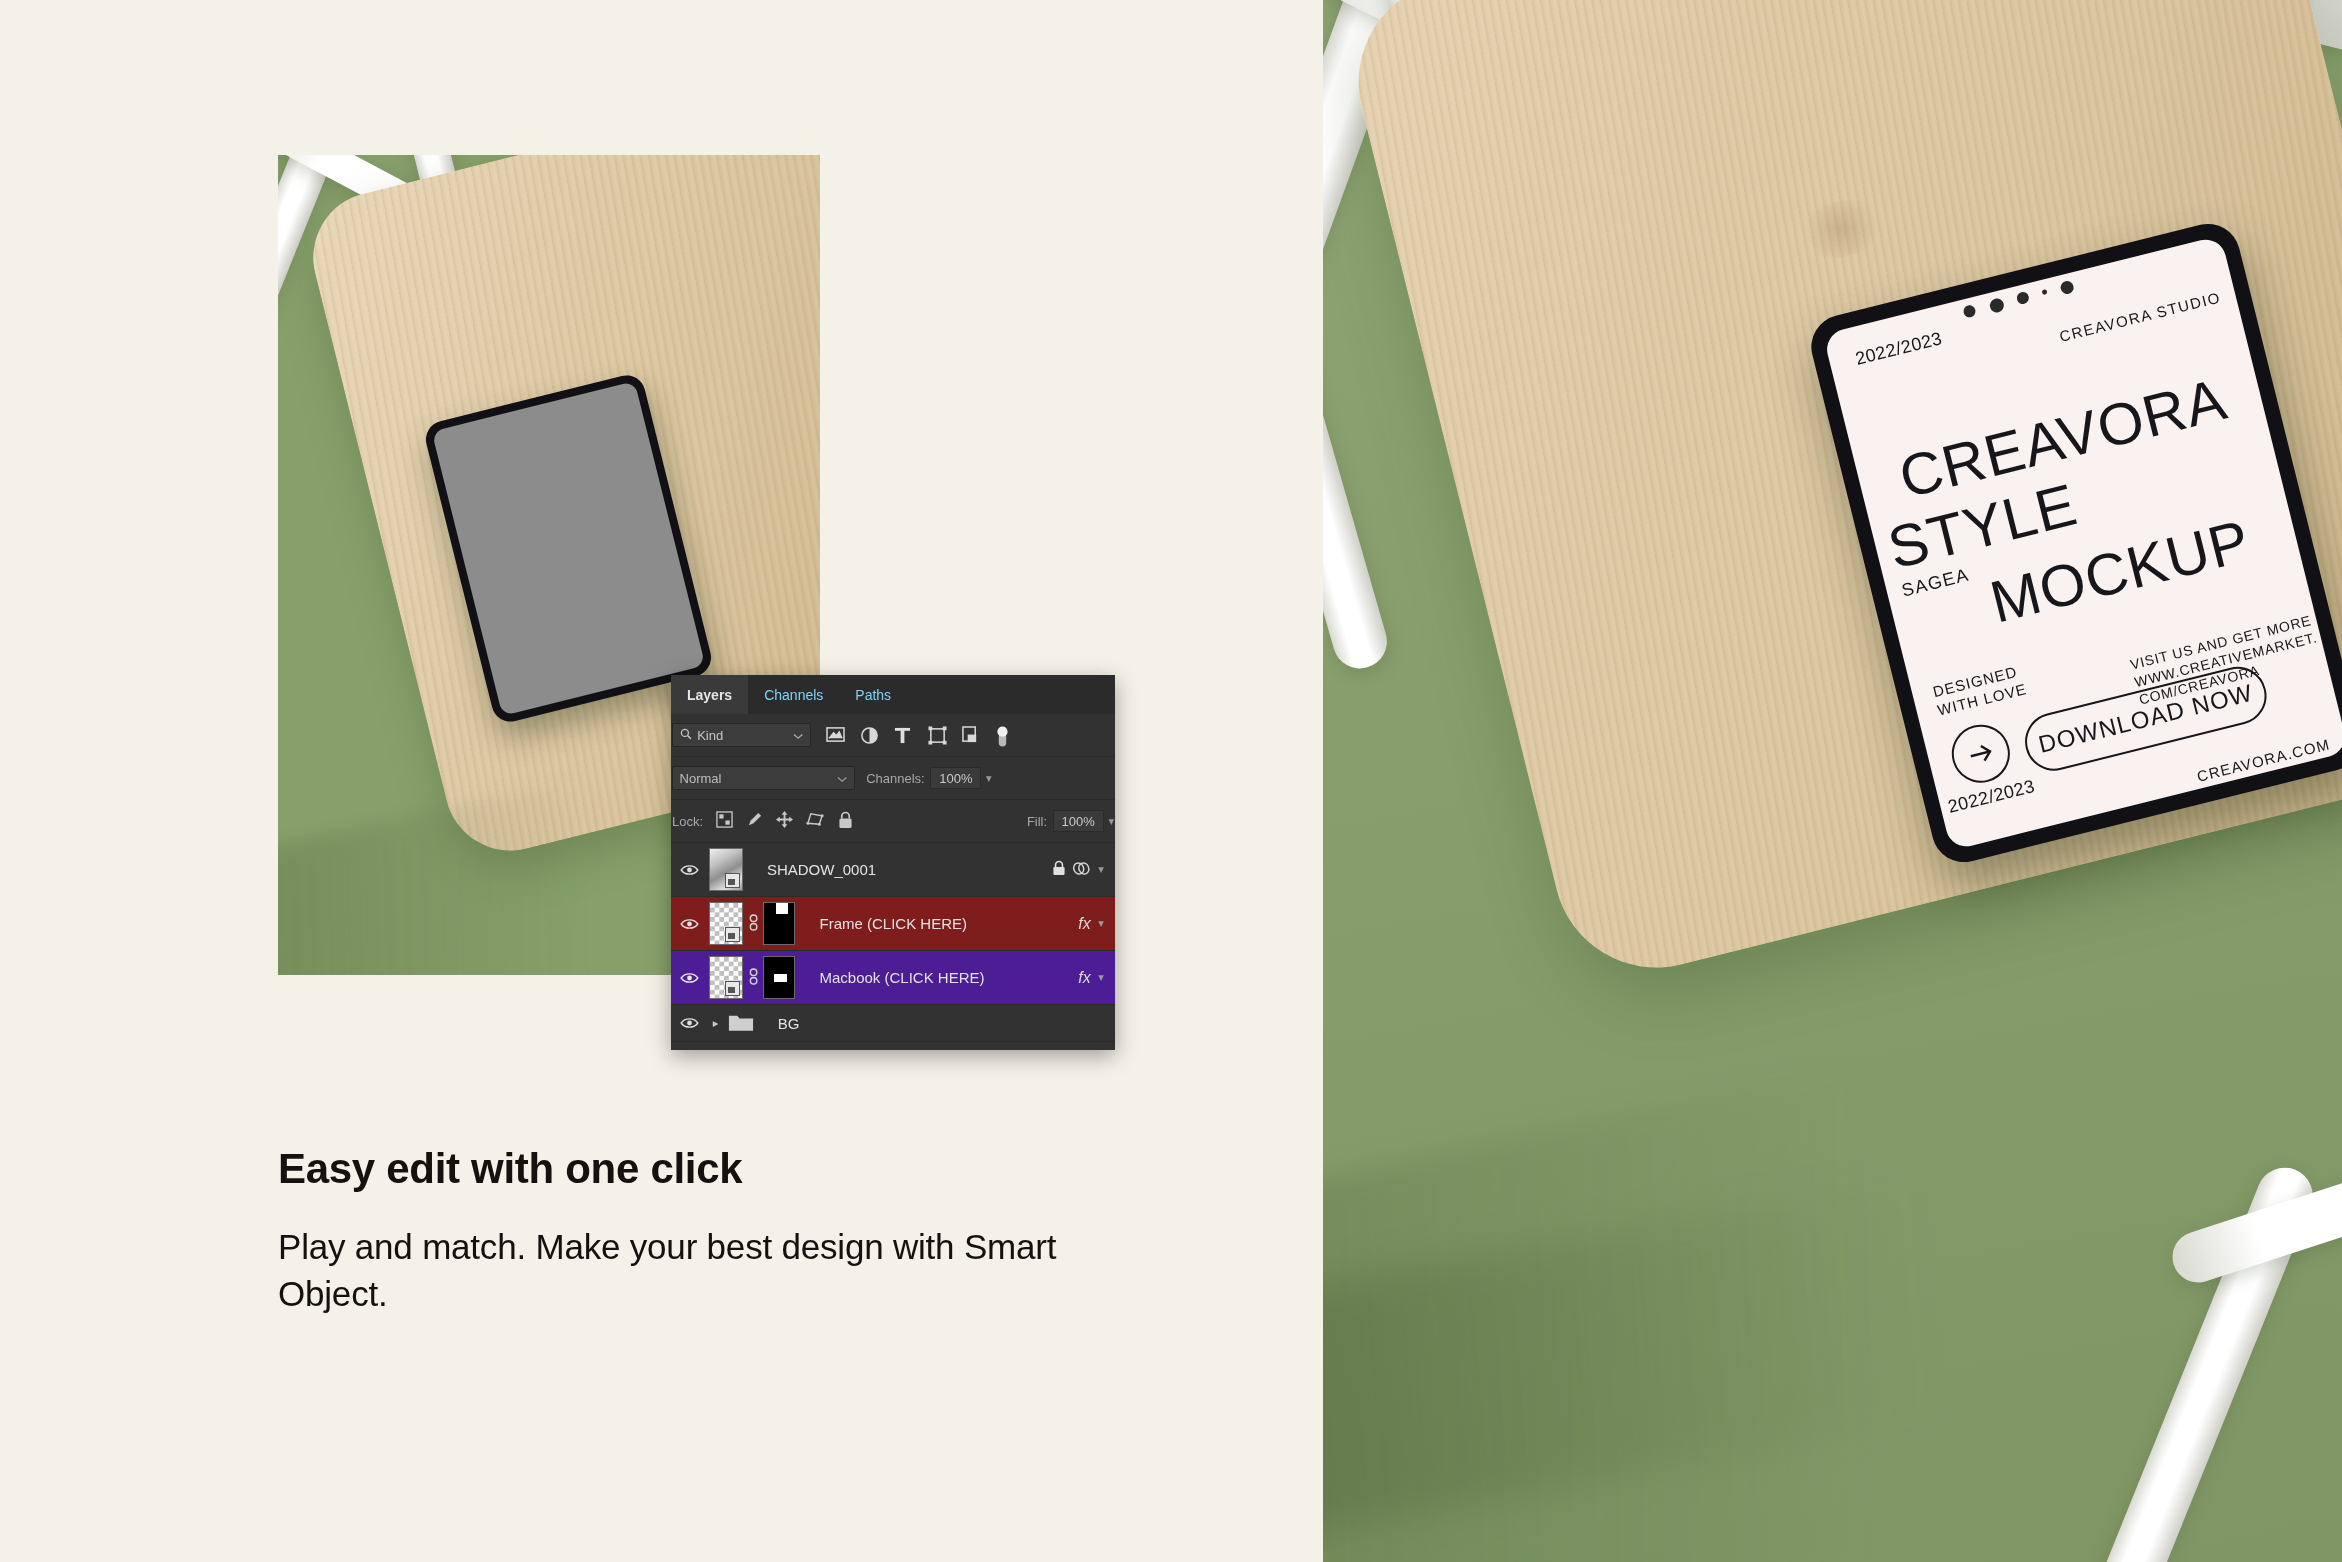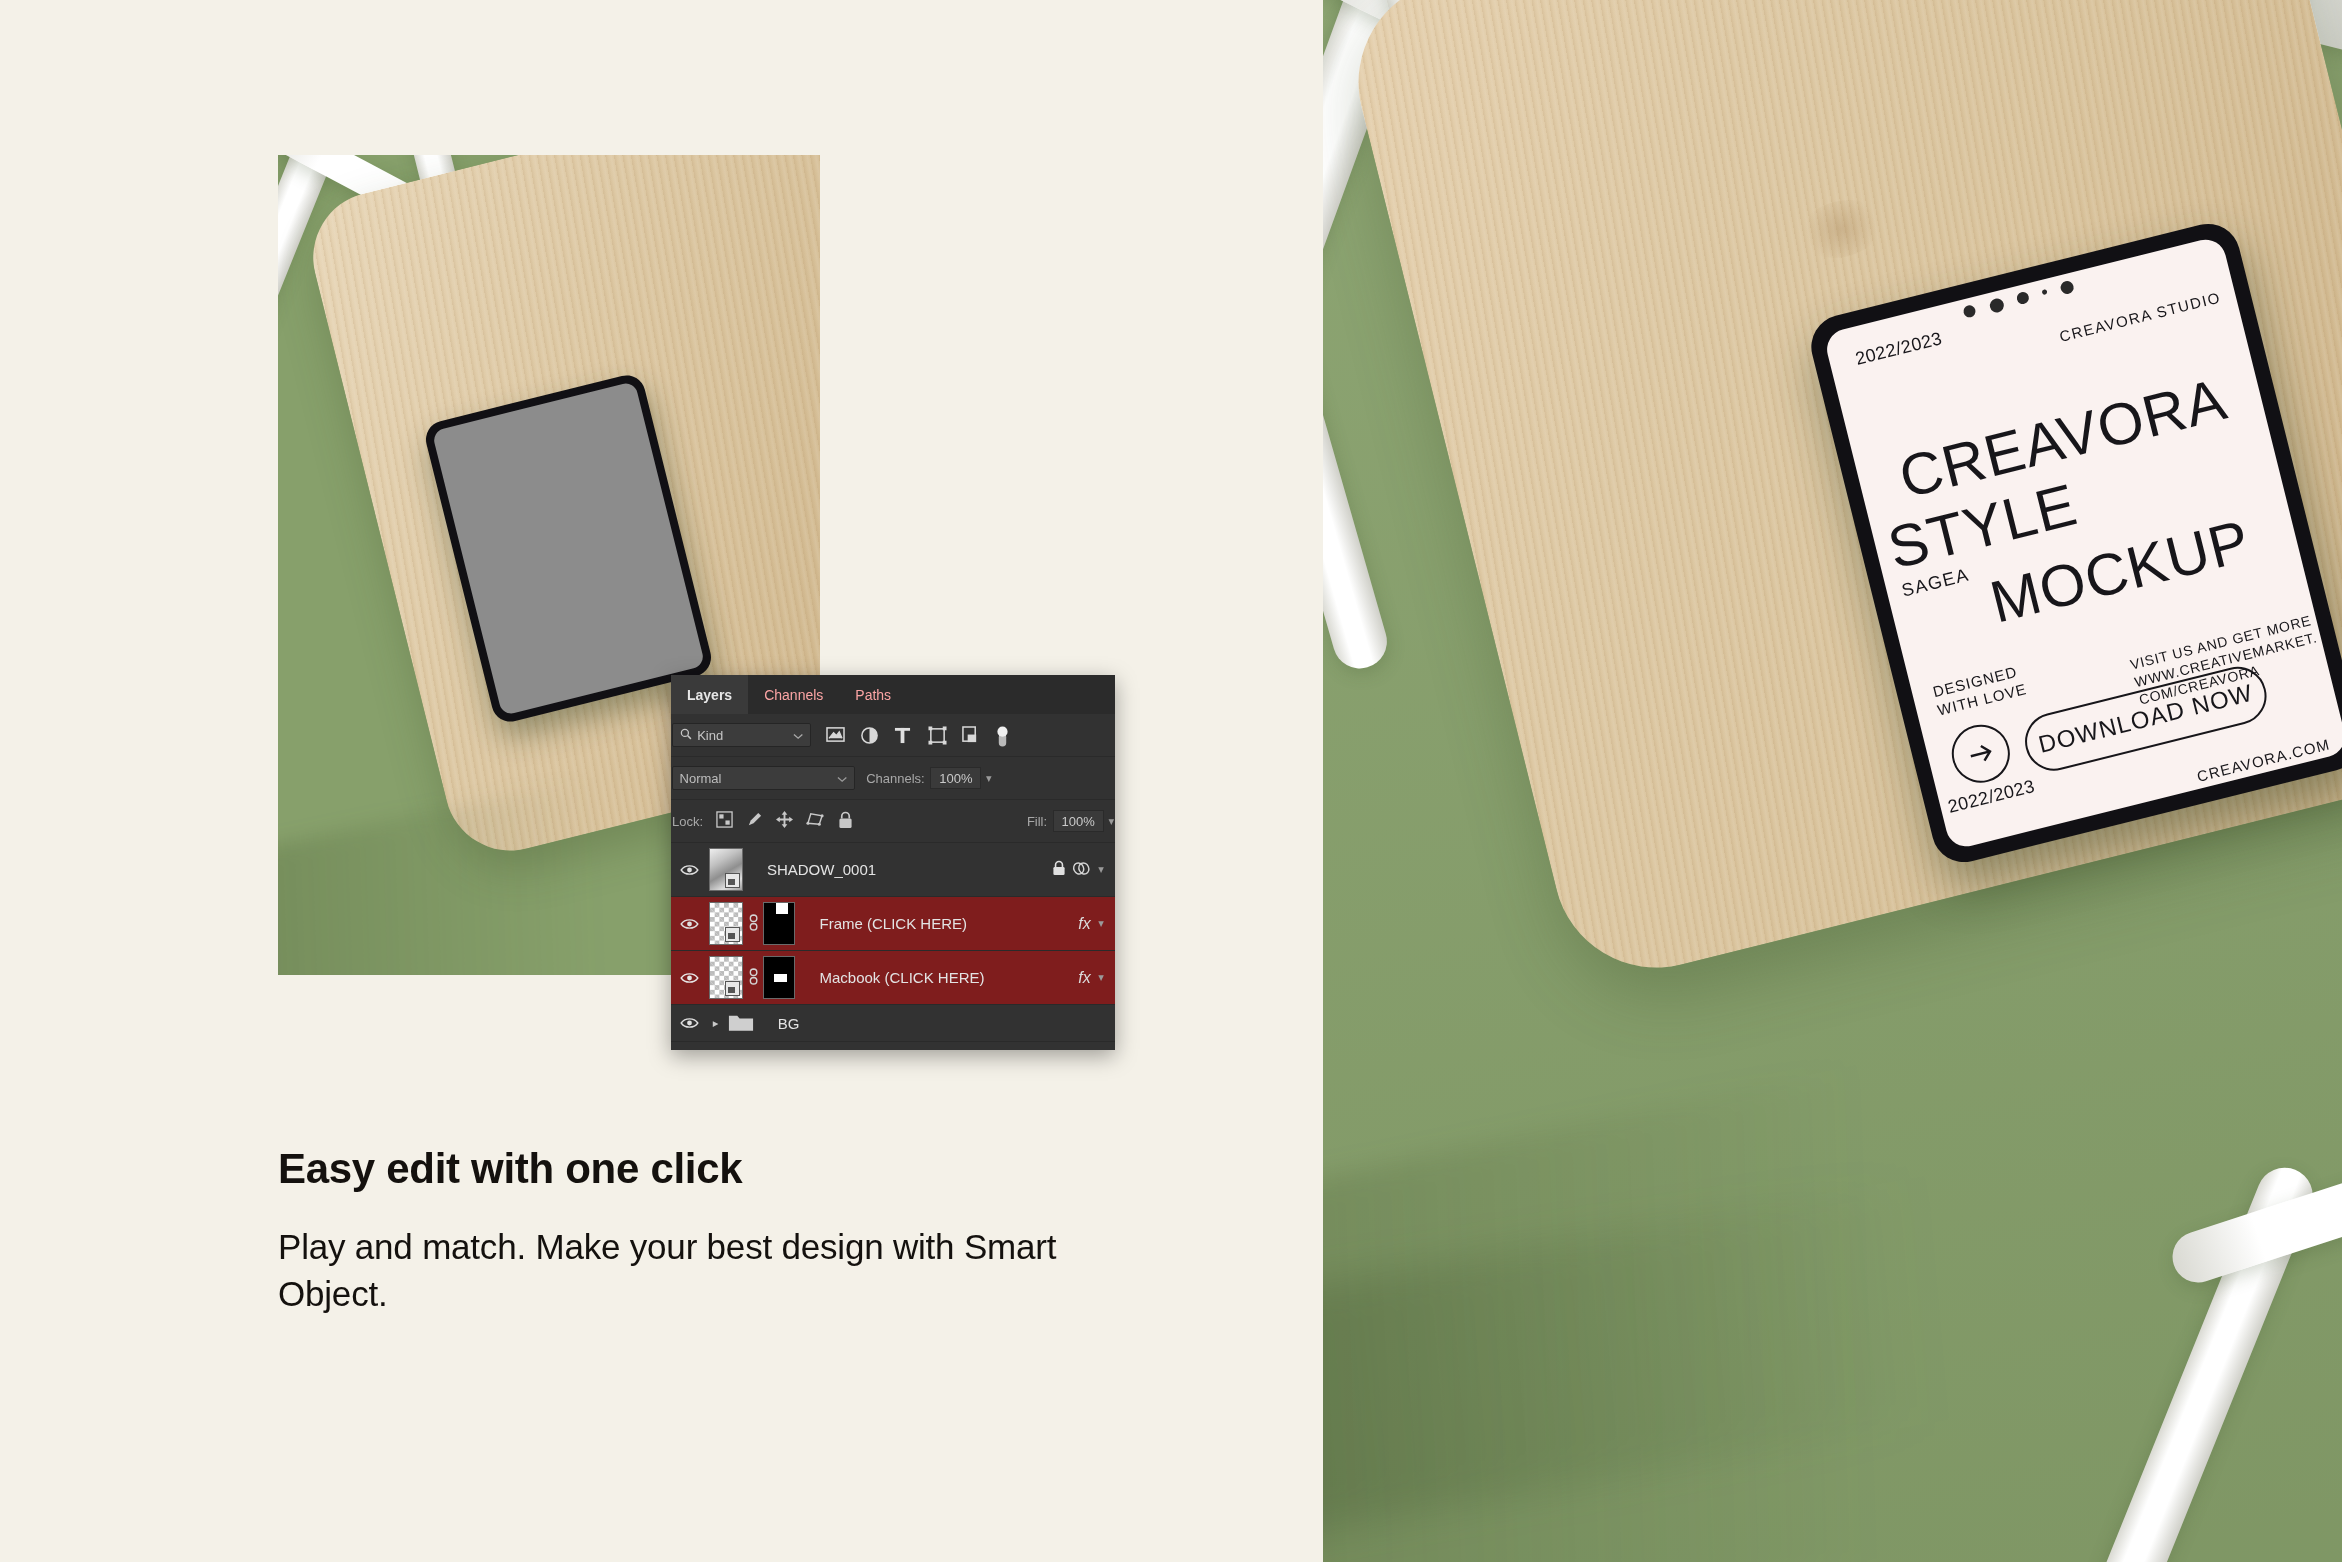--- a/index.html
+++ b/index.html
@@ -115,21 +115,21 @@
                      border-radius:12px; background:#8c8c8c; }
 
   
   #layers-panel{
     position:absolute; left:671px; top:675px; width:444px; height:375px;
     background:#323232; color:#d4d4d4;
     font-size:14px; box-shadow:0 5.6px 20.6px rgba(0,0,0,.35);
   }
   .ps-tabs{ display:flex; height:39px; background:#2b2b2b; }
   .ps-tab{ display:flex; align-items:center; padding:0 16px; font-size:14px;
-           color:#fca5a5; background:#2b2b2b; }
+           color:#7dd3fc; background:#2b2b2b; }
   .ps-tab.active{ color:#e6e6e6; background:#3a3a3a; font-weight:bold; }
   .ps-tabfill{ flex:1; background:#2b2b2b; }
 
   .ps-row{ display:flex; align-items:center; height:43px; padding:0 1px; }
   .ps-filter{ border-bottom:0.9px solid #2a2a2a; }
   .ps-kind{
     display:flex; align-items:center; gap:5.6px; width:139px; height:24px;
     background:#3c3c3c; border:0.9px solid #252525; border-radius:1.9px;
     padding:0 6.6px; color:#c6c6c6; font-size:13px;
   }
@@ -152,21 +152,21 @@
   .ps-caret{ margin-left:4.7px; color:#9a9a9a; font-size:11.2px; }
 
   .ps-lock{ border-bottom:0.9px solid #2a2a2a; }
   .ps-lockicons{ display:flex; align-items:center; gap:13px; margin-left:13px; }
 
   .ps-layer{
     display:flex; align-items:center; height:54px; padding:0 7.5px 0 0;
     border-bottom:0.9px solid #2a2a2a; position:relative;
   }
   .ps-layer.sel-green{ background:#7f1d1d; }
-  .ps-layer.sel-blue { background:#7f1d1d; }
+  .ps-layer.sel-blue { background:#4c1d95; }
   .ps-eye{ width:36px; display:flex; align-items:center; justify-content:center; }
   .ps-thumb{
     width:34px; height:43px; border:0.9px solid #6a6a6a; margin-left:1.9px;
     background-image:
       linear-gradient(45deg,#bbb 25%,transparent 25%,transparent 75%,#bbb 75%,#bbb),
       linear-gradient(45deg,#bbb 25%,#fff 25%,#fff 75%,#bbb 75%,#bbb);
     background-size:9.4px 9.4px; background-position:0 0,4.7px 4.7px;
     position:relative; overflow:hidden;
   }
   .ps-thumb.photo{

